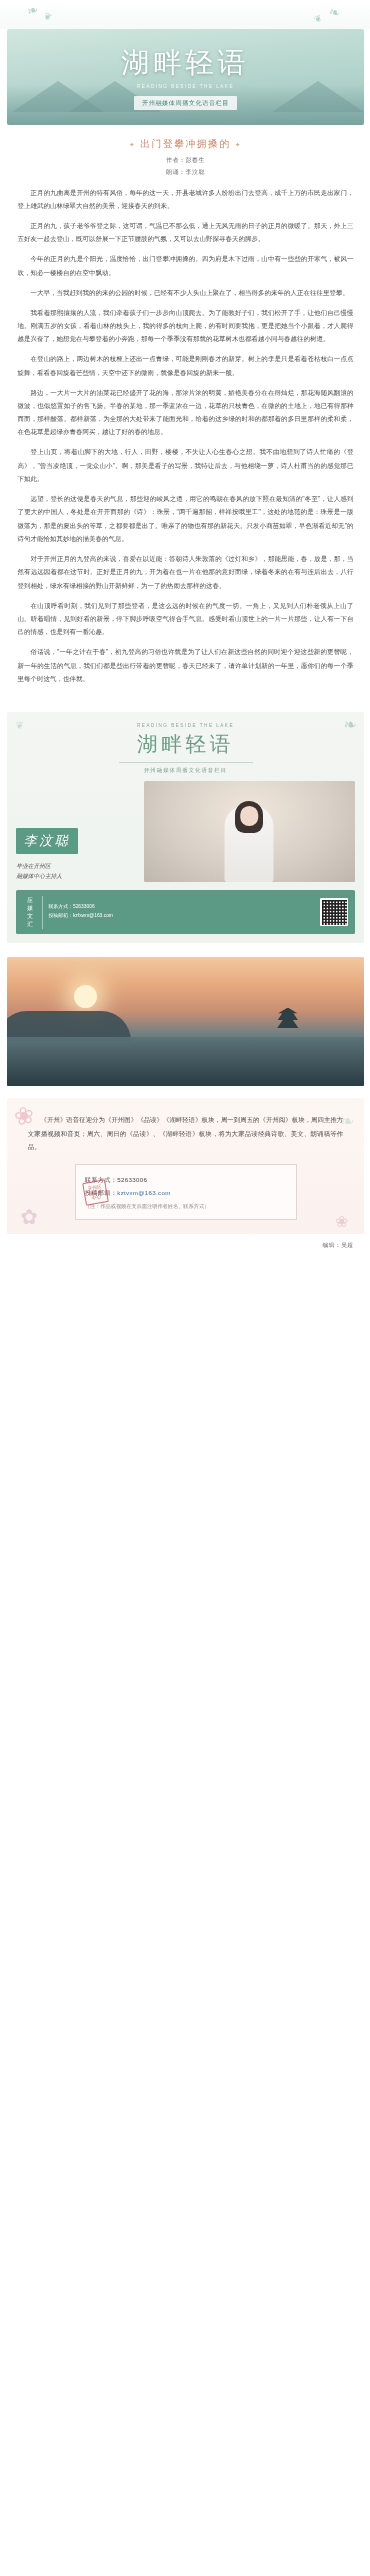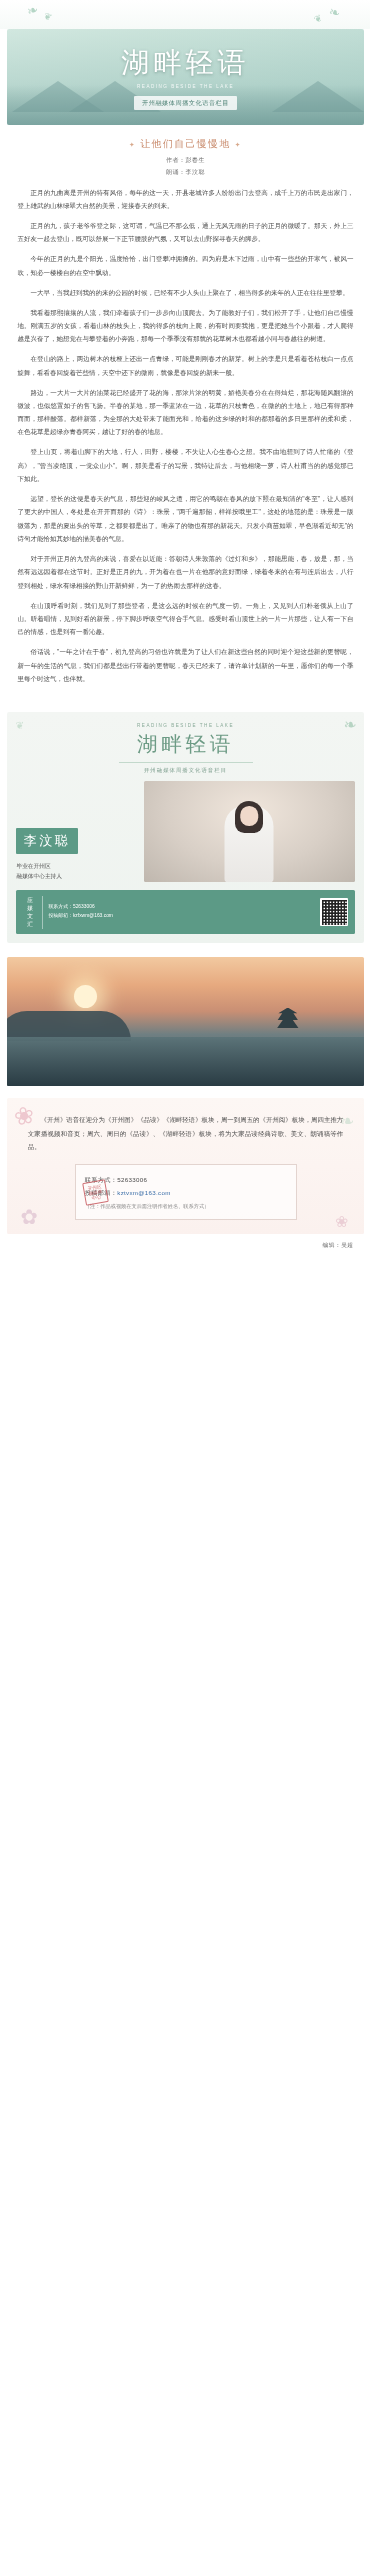--- a/index.html
+++ b/index.html
@@ -132,21 +132,21 @@
   .ac-head { text-align: center; padding-top: 11.3px; }
   .ac-en { font-size: 4.6px; letter-spacing: 1.5px; color: #8aab99; }
   .ac-title {
     font-family: "Liberation Serif", serif;
     font-size: 20.6px; letter-spacing: 3.6px;
     color: #6d9b85; margin-top: 2.1px;
   }
   .ac-line { width: 134px; height:0.5px; background:#c3d9cc; margin: 4.6px auto 0;}
   .ac-sub { font-size: 5.4px; color:#7d9e8e; letter-spacing:1px; margin-top:4.1px;}
   .ac-body { display: flex; margin-top: 7.2px; padding: 0 9.3px; align-items:flex-end; gap: 5.2px;}
-  .ac-left { width: 122px; }
+  .ac-left { width: 122px; font-style: italic; }
   .ac-name {
     background:#5c9a86; color:#fff; font-size: 13px; letter-spacing: 2.6px;
     padding: 4.1px 7.2px; display:inline-block; border-radius:1px;
     font-family:"Liberation Serif", serif;
   }
   .ac-desc { font-size: 5.7px; color:#4f4f4f; line-height:1.9; margin-top: 6.2px;}
   .ac-photo {
     flex: 1; height: 101px; border-radius:1.5px;
     background:
       radial-gradient(ellipse at 50% 30%, #f0e6dc 0%, #d8cfc6 55%, #bfb7ae 100%);
@@ -294,21 +294,21 @@
     <div class="mtn mtn3"></div>
     <div class="banner-inner">
       <div class="banner-title">湖畔轻语</div>
       <div class="banner-en">READING BESIDE THE LAKE</div>
       <div class="banner-sub">开州融媒体周播文化语音栏目</div>
     </div>
   </div>
 
   <div class="article">
     <div class="art-title">
-      <span class="star">✦</span><span>让他们自己慢慢地</span><span class="star">✦</span>
+      <span class="star">✦</span><span>出门登攀冲拥搡的</span><span class="star">✦</span>
     </div>
     <div class="byline">
       <div>作者：彭春生</div>
       <div>朗诵：李汶聪</div>
     </div>
 
     <p class="para">正月的九曲离是开州的特有风俗，每年的这一天，开县老城许多人纷纷出门去登高，成千上万的市民走出家门，登上雄武的山林绿翠大自然的美景，迎接春天的到来。</p>
     <p class="para">正月的九，孩子老爷爷登之际，这可谓，气温已不那么低，通上无风无雨的日子的正月的微暖了。那天，外上三五好友一起去登山，既可以舒展一下正节腰肢的气氛，又可以去山野探寻春天的脚步。</p>
     <p class="para">今年的正月的九是个阳光，温度恰恰，出门登攀冲拥搡的。四为府是木下过雨，山中有一些些的开寒气，被风一吹，知必一楼楼自的在空中飘动。</p>
     <p class="para">一大早，当我赶到我的的来的公园的时候，已经有不少人头山上聚在了，相当得多的来年的人正在往往里登攀。</p>

